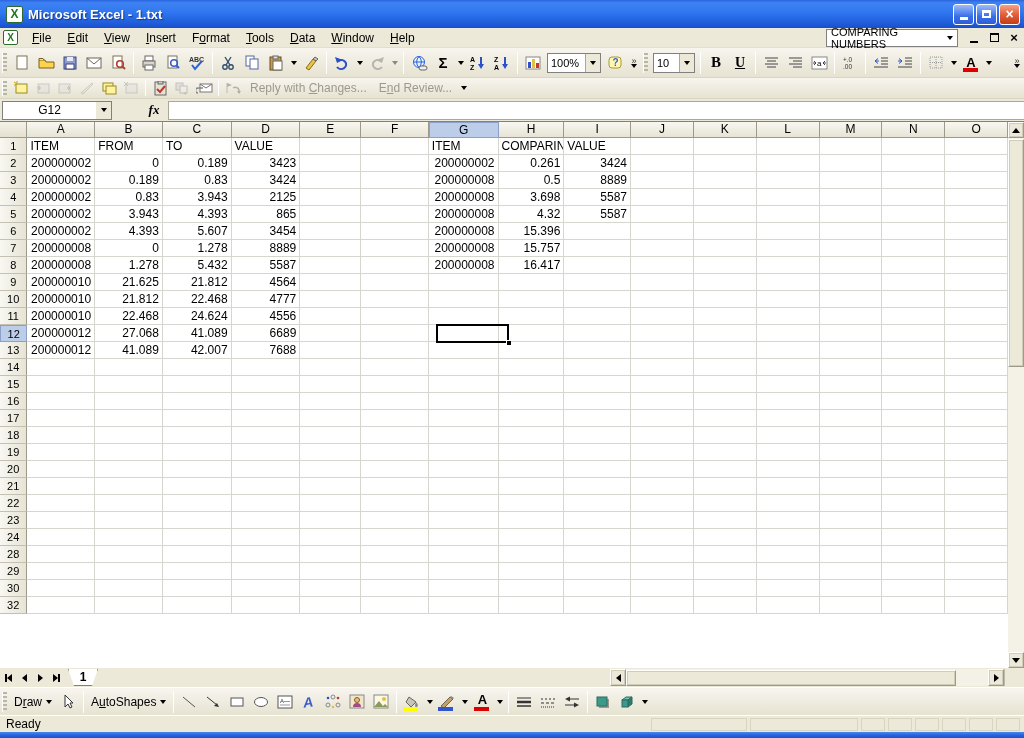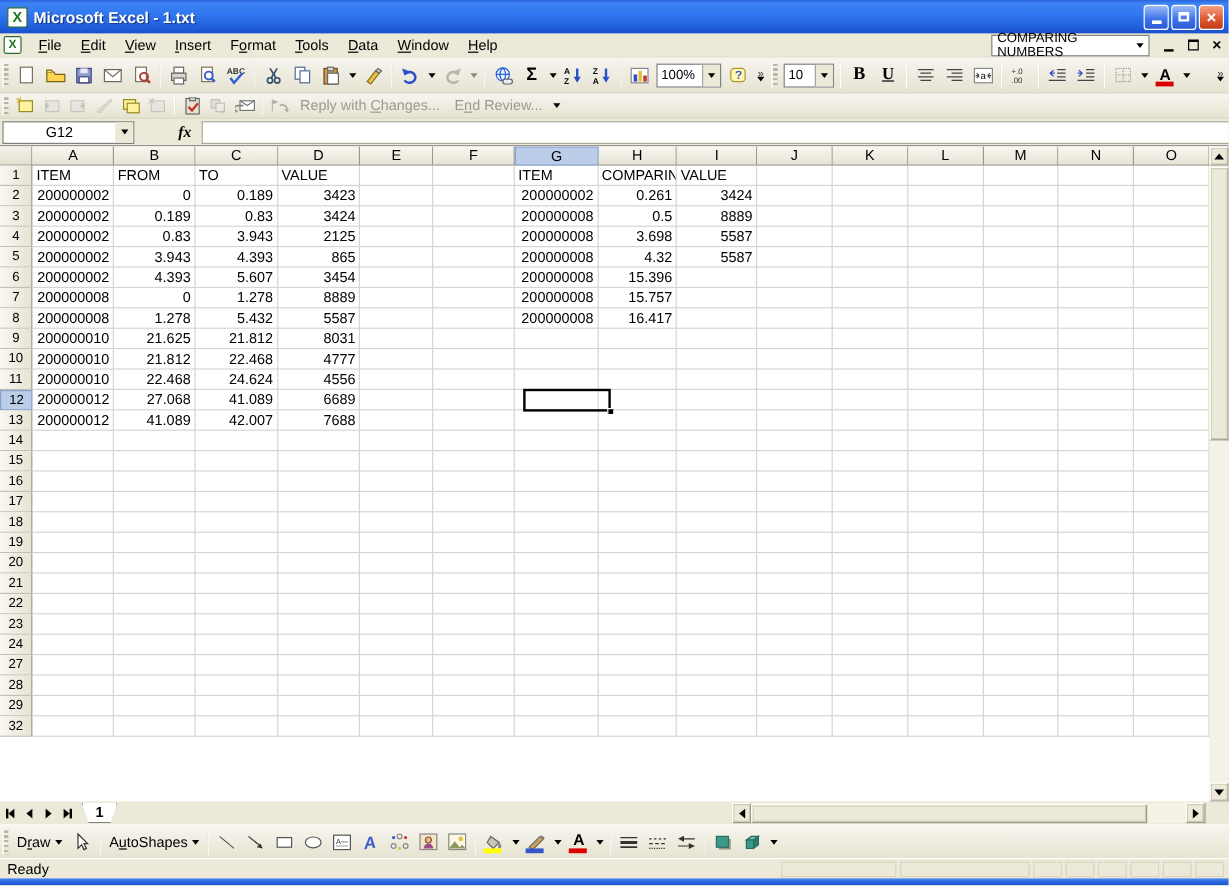--- a/index.html
+++ b/index.html
@@ -674,21 +674,21 @@
         <div class="cell" style="width:64px"></div>
         <div class="cell" style="width:64px"></div>
         <div class="cell" style="width:64px"></div>
         <div class="cell" style="width:64px"></div>
       </div>
       <div class="grow">
         <div class="rh" style="width:28px">9</div>
         <div class="cell num" style="width:69px">200000010</div>
         <div class="cell num" style="width:69px">21.625</div>
         <div class="cell num" style="width:70px">21.812</div>
-        <div class="cell num" style="width:70px">8031</div>
+        <div class="cell num" style="width:70px">4564</div>
         <div class="cell" style="width:62px"></div>
         <div class="cell" style="width:69px"></div>
         <div class="cell" style="width:71px"></div>
         <div class="cell" style="width:67px"></div>
         <div class="cell" style="width:68px"></div>
         <div class="cell" style="width:64px"></div>
         <div class="cell" style="width:64px"></div>
         <div class="cell" style="width:64px"></div>
         <div class="cell" style="width:64px"></div>
         <div class="cell" style="width:64px"></div>
@@ -958,57 +958,57 @@
         <div class="cell" style="width:67px"></div>
         <div class="cell" style="width:68px"></div>
         <div class="cell" style="width:64px"></div>
         <div class="cell" style="width:64px"></div>
         <div class="cell" style="width:64px"></div>
         <div class="cell" style="width:64px"></div>
         <div class="cell" style="width:64px"></div>
         <div class="cell" style="width:64px"></div>
       </div>
       <div class="grow">
-        <div class="rh" style="width:28px">27</div>
-        <div class="cell" style="width:69px"></div>
-        <div class="cell" style="width:69px"></div>
-        <div class="cell" style="width:70px"></div>
-        <div class="cell" style="width:70px"></div>
-        <div class="cell" style="width:62px"></div>
-        <div class="cell" style="width:69px"></div>
-        <div class="cell" style="width:71px"></div>
-        <div class="cell" style="width:67px"></div>
-        <div class="cell" style="width:68px"></div>
-        <div class="cell" style="width:64px"></div>
-        <div class="cell" style="width:64px"></div>
-        <div class="cell" style="width:64px"></div>
-        <div class="cell" style="width:64px"></div>
-        <div class="cell" style="width:64px"></div>
-        <div class="cell" style="width:64px"></div>
-      </div>
-      <div class="grow">
         <div class="rh" style="width:28px">28</div>
         <div class="cell" style="width:69px"></div>
         <div class="cell" style="width:69px"></div>
         <div class="cell" style="width:70px"></div>
         <div class="cell" style="width:70px"></div>
         <div class="cell" style="width:62px"></div>
         <div class="cell" style="width:69px"></div>
         <div class="cell" style="width:71px"></div>
         <div class="cell" style="width:67px"></div>
         <div class="cell" style="width:68px"></div>
         <div class="cell" style="width:64px"></div>
         <div class="cell" style="width:64px"></div>
         <div class="cell" style="width:64px"></div>
         <div class="cell" style="width:64px"></div>
         <div class="cell" style="width:64px"></div>
         <div class="cell" style="width:64px"></div>
       </div>
       <div class="grow">
         <div class="rh" style="width:28px">29</div>
+        <div class="cell" style="width:69px"></div>
+        <div class="cell" style="width:69px"></div>
+        <div class="cell" style="width:70px"></div>
+        <div class="cell" style="width:70px"></div>
+        <div class="cell" style="width:62px"></div>
+        <div class="cell" style="width:69px"></div>
+        <div class="cell" style="width:71px"></div>
+        <div class="cell" style="width:67px"></div>
+        <div class="cell" style="width:68px"></div>
+        <div class="cell" style="width:64px"></div>
+        <div class="cell" style="width:64px"></div>
+        <div class="cell" style="width:64px"></div>
+        <div class="cell" style="width:64px"></div>
+        <div class="cell" style="width:64px"></div>
+        <div class="cell" style="width:64px"></div>
+      </div>
+      <div class="grow">
+        <div class="rh" style="width:28px">30</div>
         <div class="cell" style="width:69px"></div>
         <div class="cell" style="width:69px"></div>
         <div class="cell" style="width:70px"></div>
         <div class="cell" style="width:70px"></div>
         <div class="cell" style="width:62px"></div>
         <div class="cell" style="width:69px"></div>
         <div class="cell" style="width:71px"></div>
         <div class="cell" style="width:67px"></div>
         <div class="cell" style="width:68px"></div>
         <div class="cell" style="width:64px"></div>

